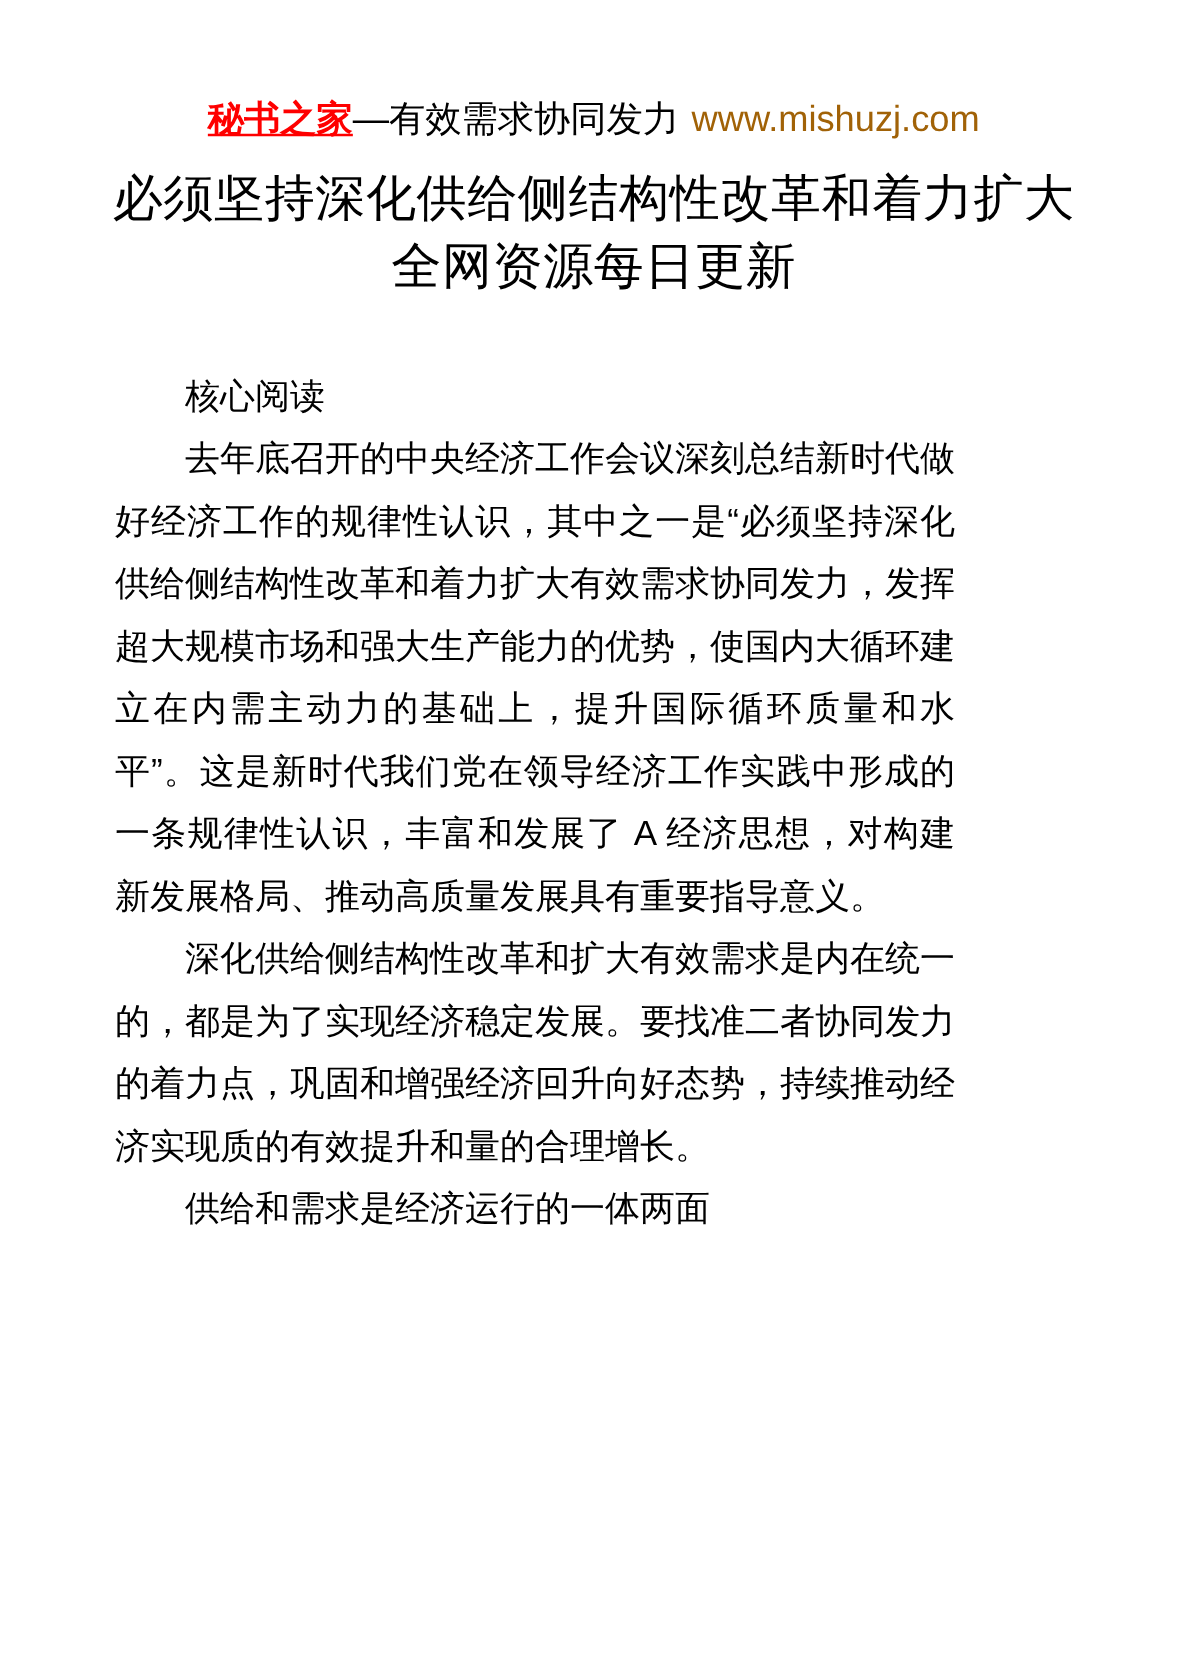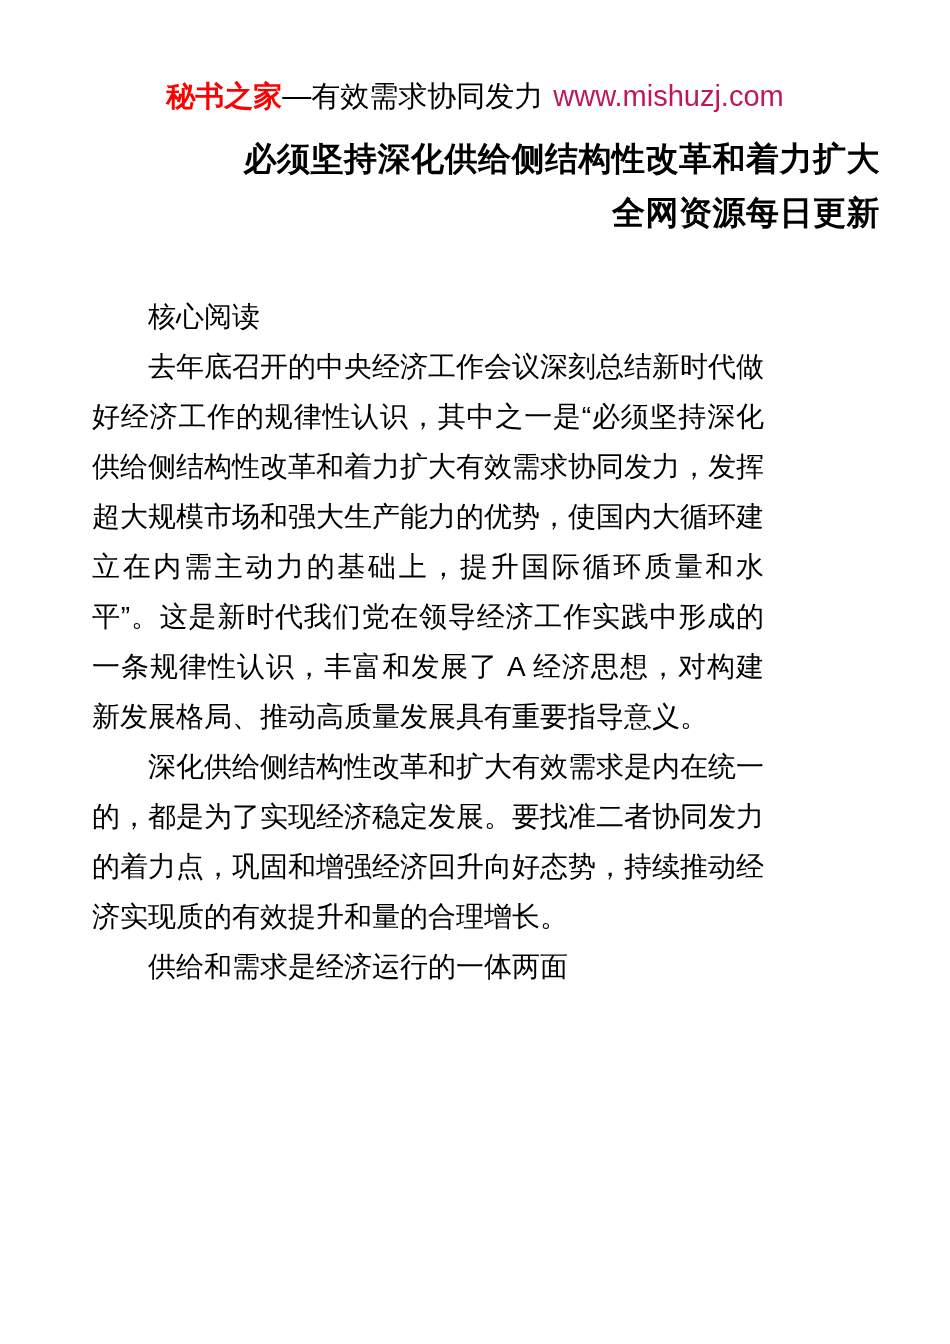--- a/index.html
+++ b/index.html
@@ -25,39 +25,40 @@
   .site-header {
     padding-top: 76px;
     text-align: center;
     font-size: 29px;
     line-height: 40px;
     white-space: nowrap;
   }
   .site-header .brand {
     color: #fe0000;
     font-weight: 700;
+    text-decoration: underline;
   }
   .site-header .sep,
   .site-header .tagline {
     color: #000000;
     font-weight: 400;
   }
   .site-header .url {
-    color: #be185d;
+    color: #a16207;
     font-weight: 400;
     margin-left: 10px;
     text-decoration: none;
     cursor: pointer;
   }
   
   .doc-title {
     margin: 16px 70px 0 70px;
-    text-align: right;
-    font-size: 33px;
-    font-weight: 700;
+    text-align: center;
+    font-size: 40px;
+    font-weight: 400;
     line-height: 54px;
     letter-spacing: 0.5px;
   }
   
   .doc-body {
     margin: 52px 138px 0 92px;   
     width: 672px;
   }
   .doc-body p {
     margin: 0;

